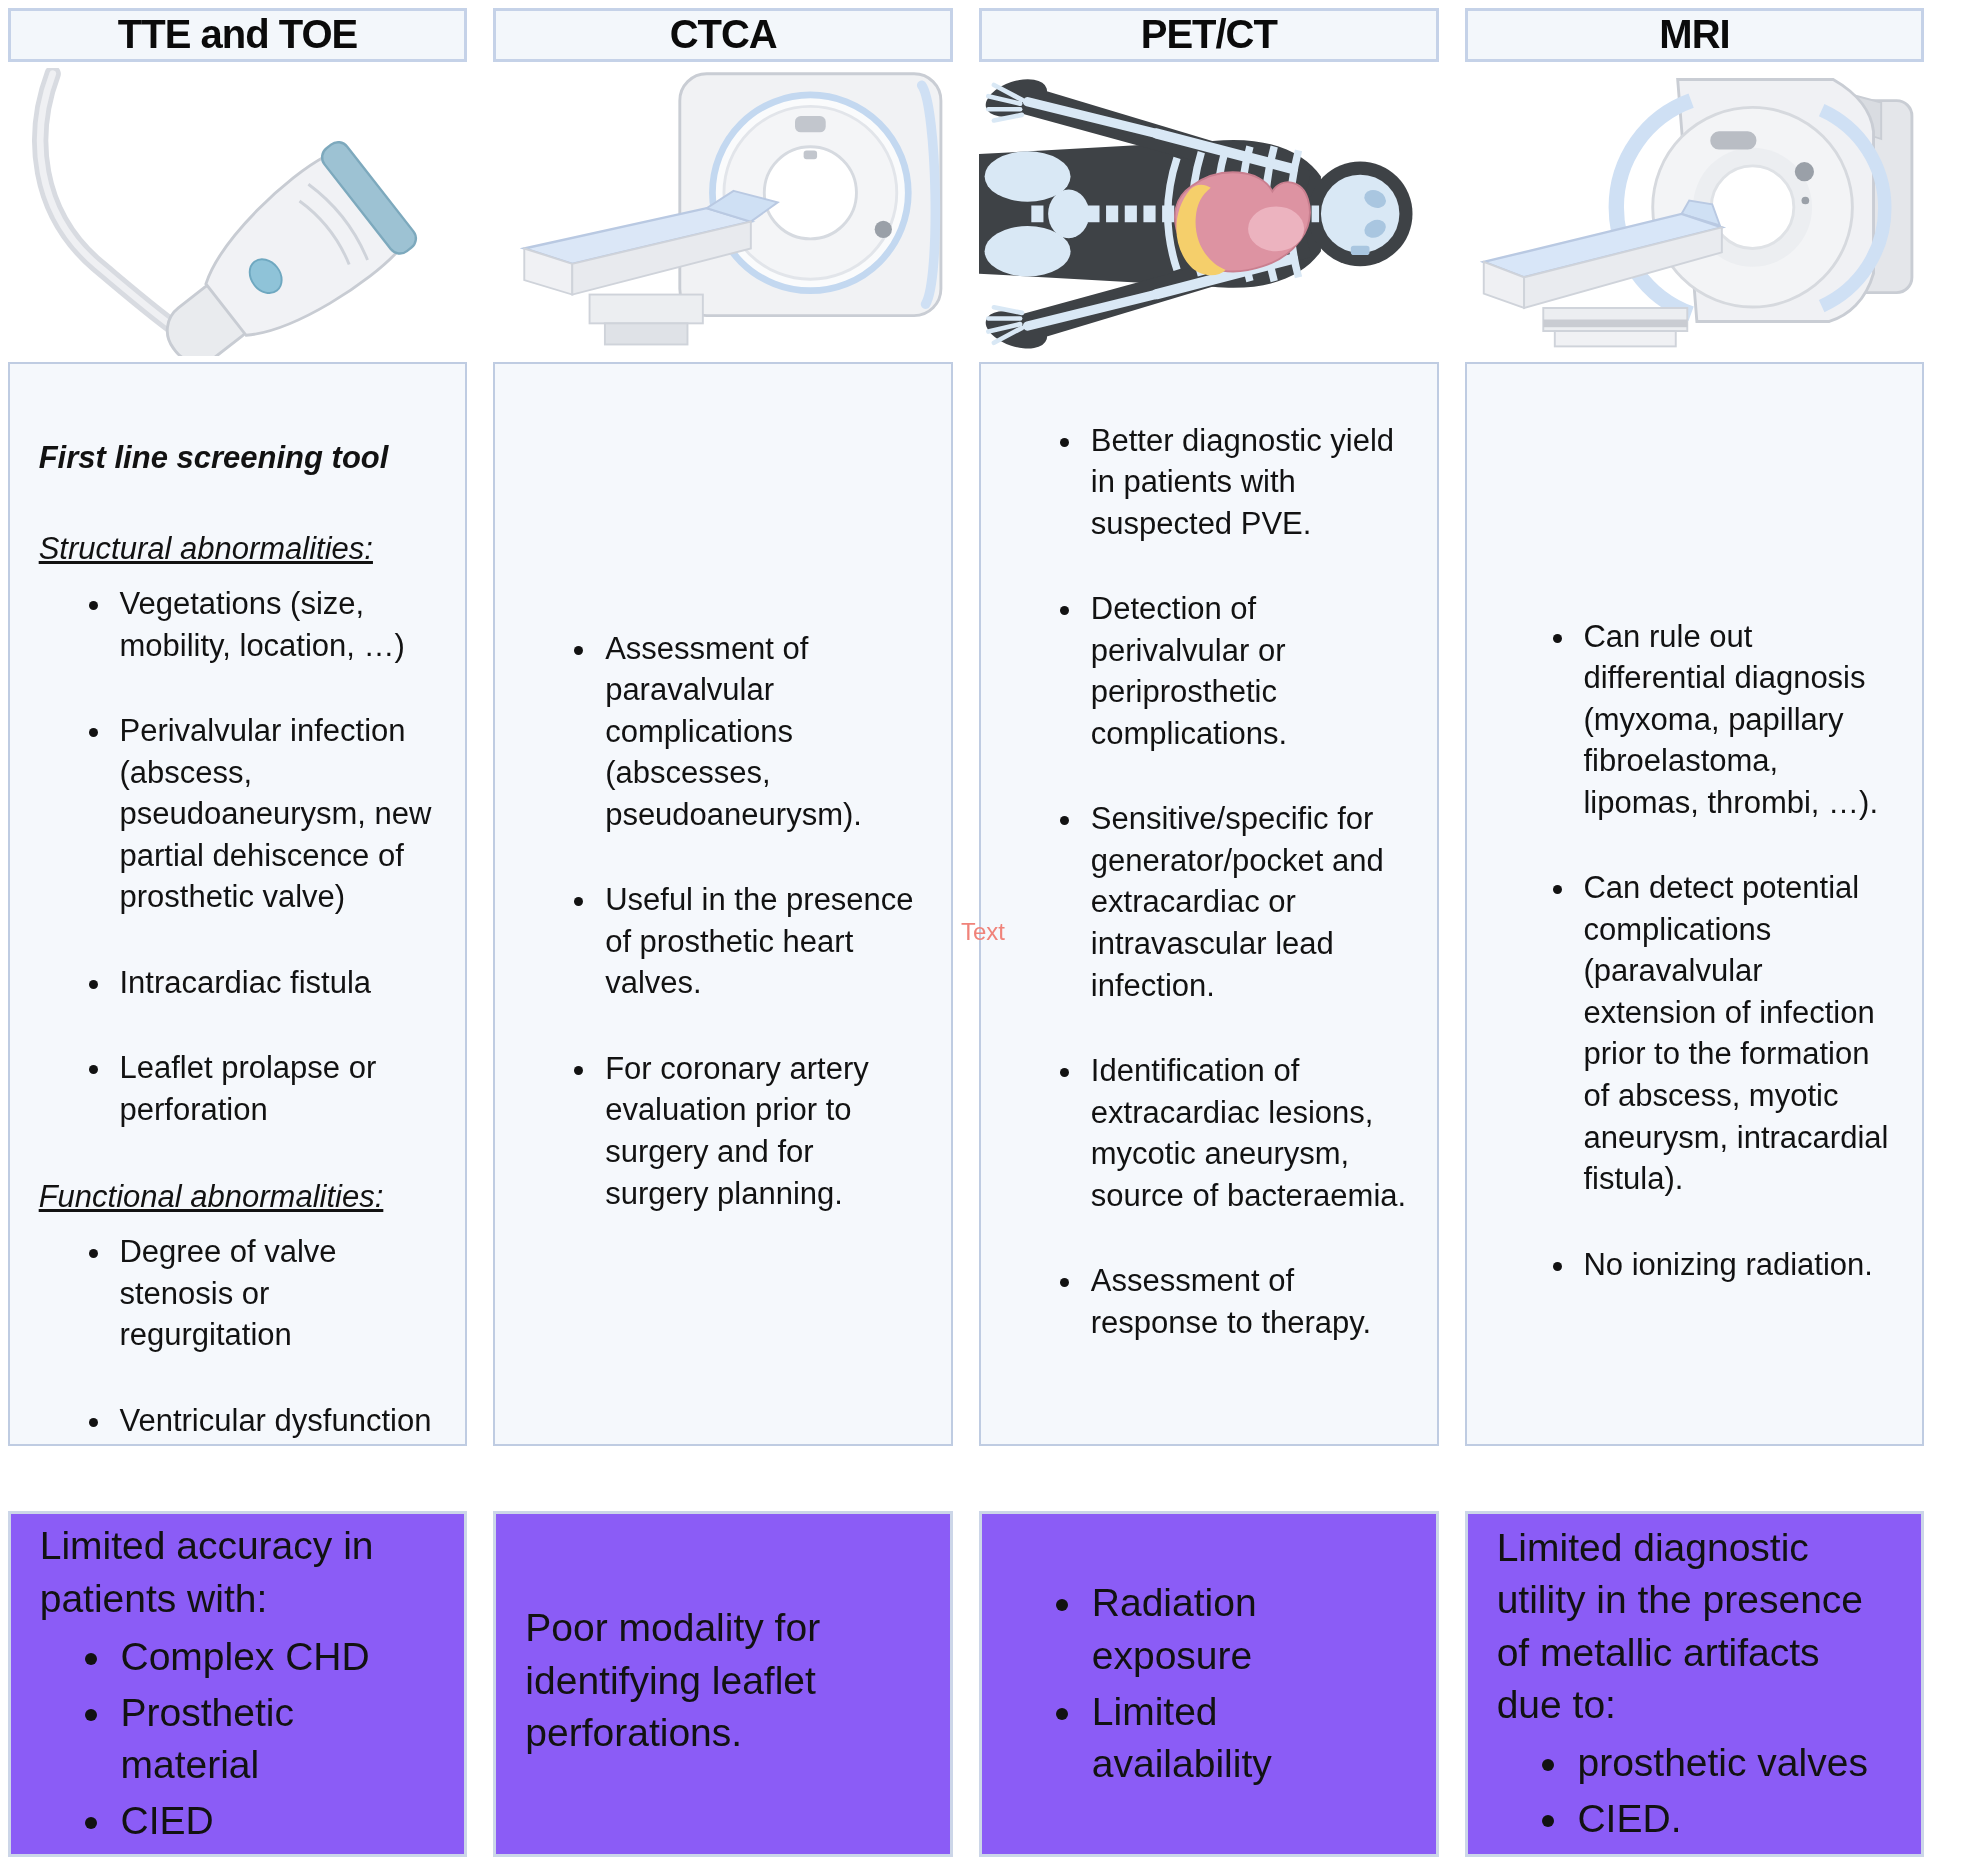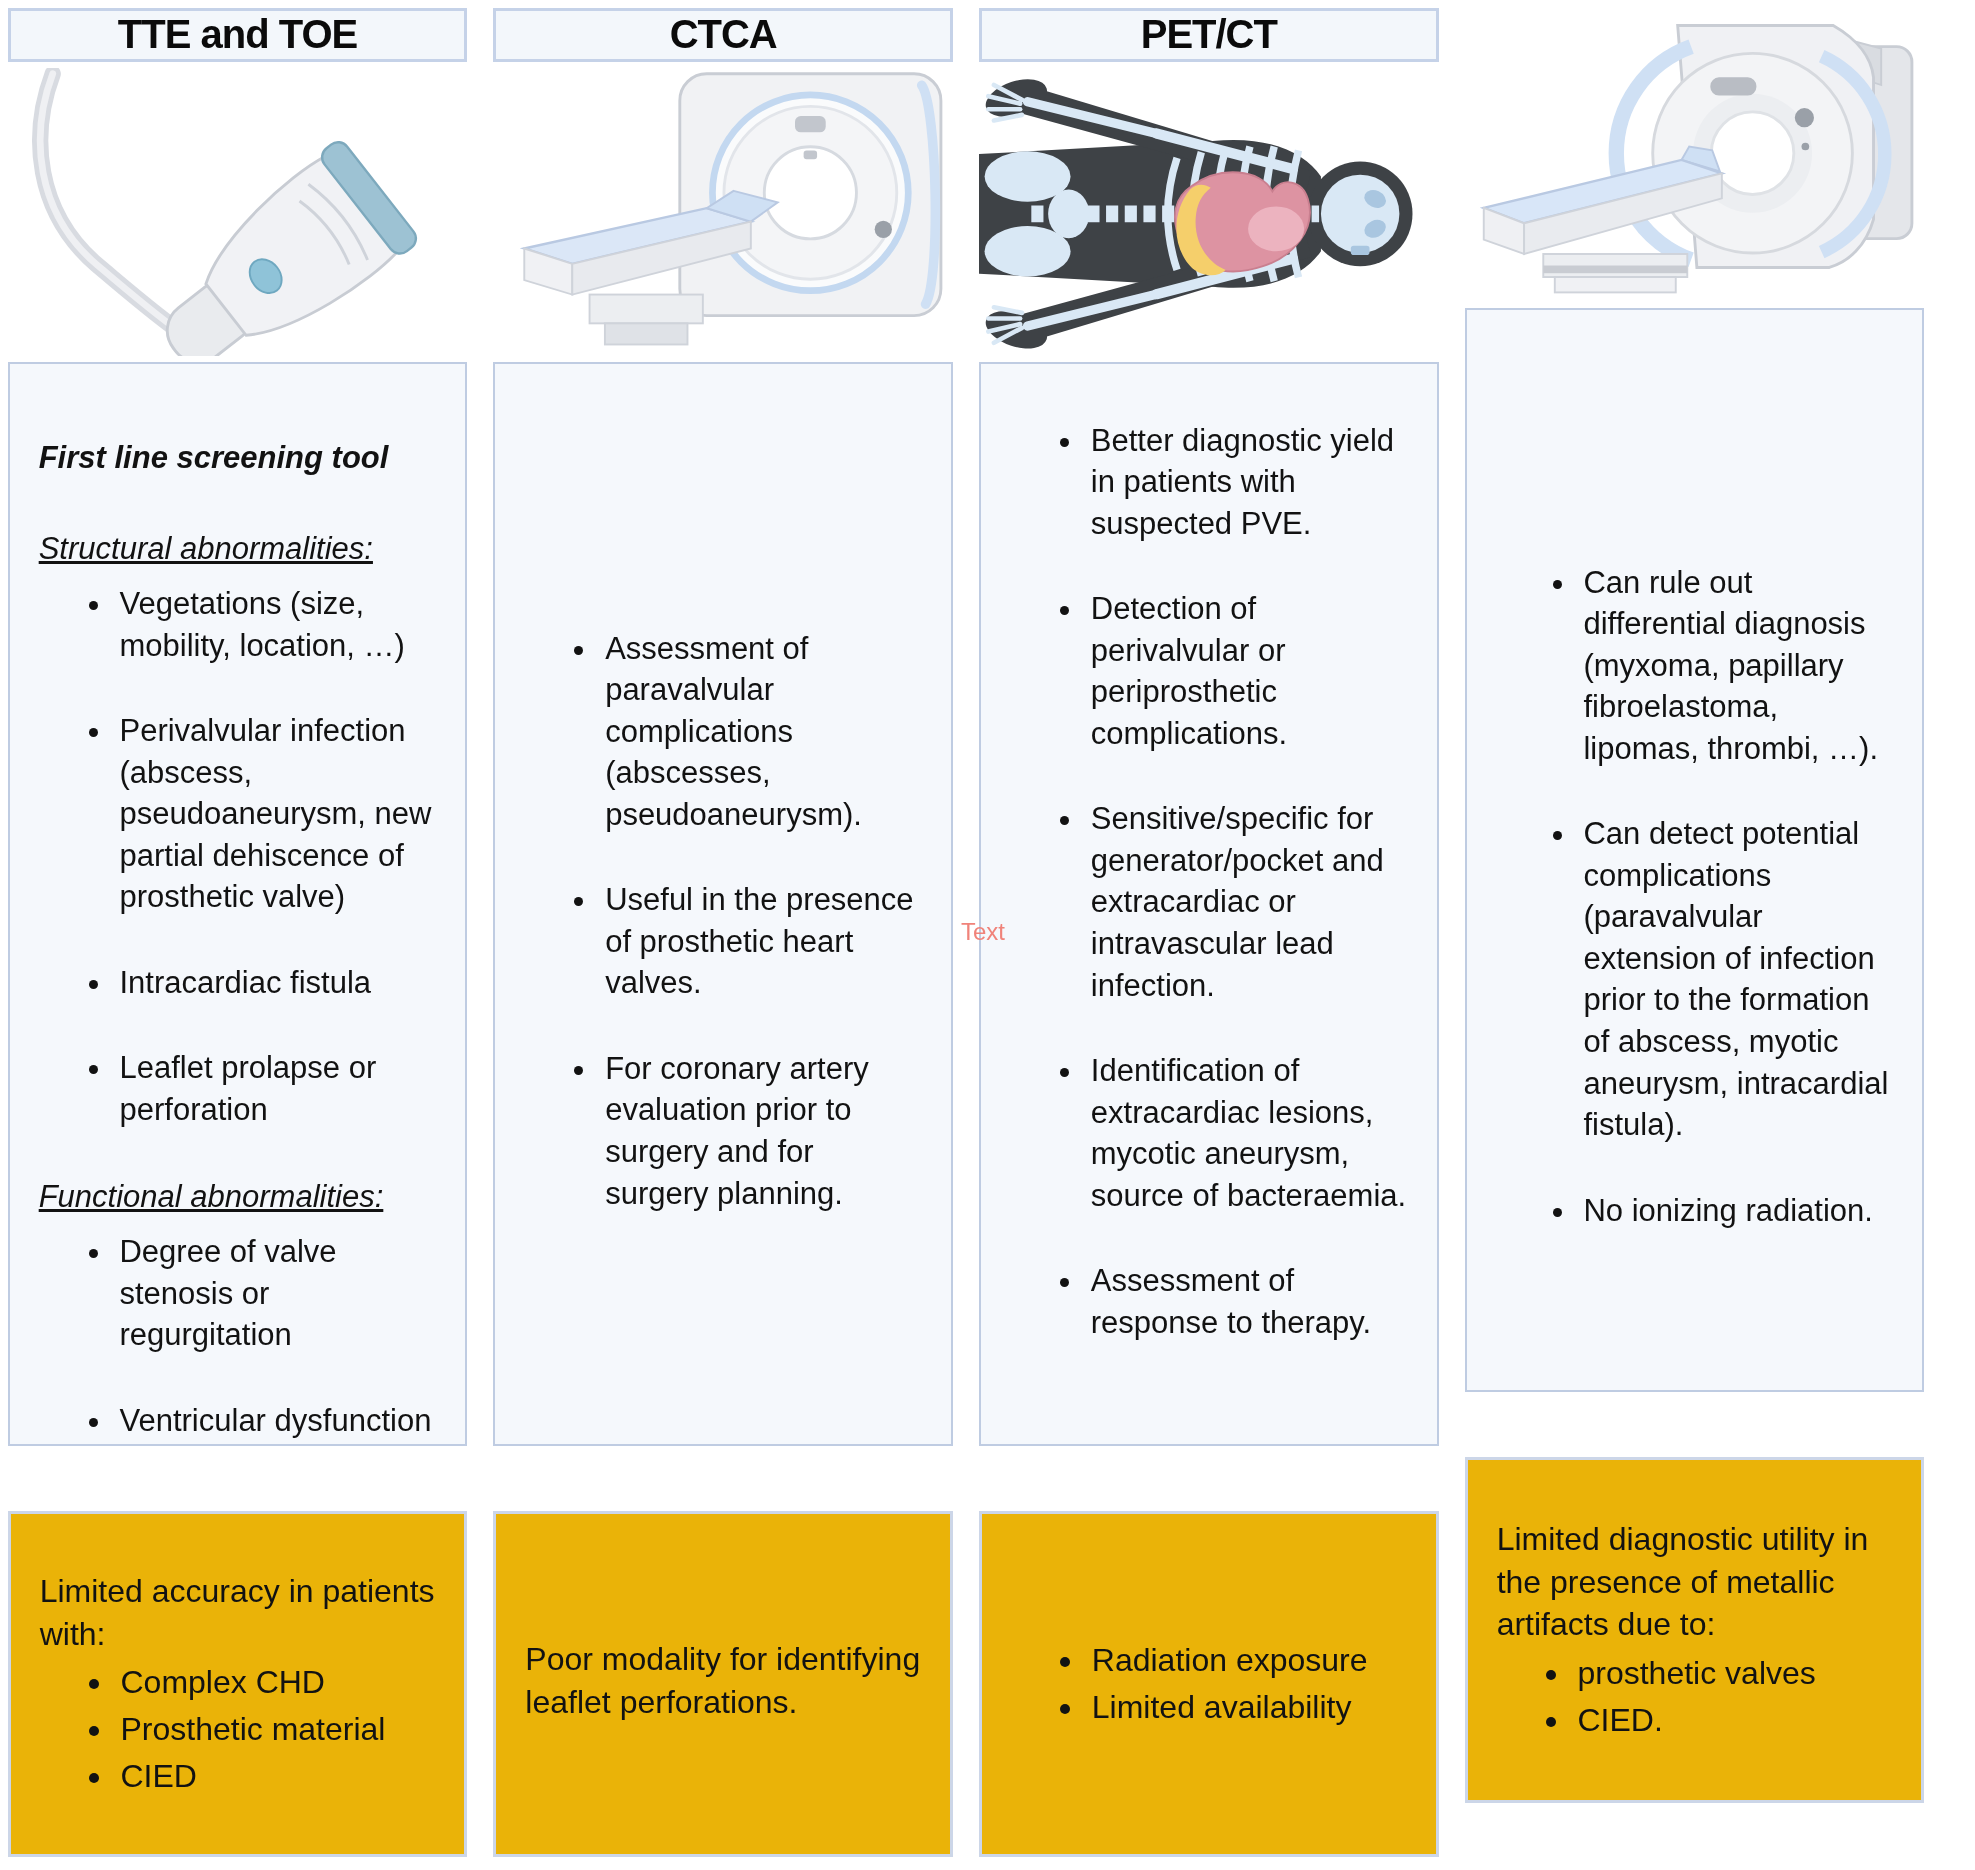--- a/index.html
+++ b/index.html
@@ -48,25 +48,25 @@
   .infobox.pad-c4{padding-top:252px;padding-left:36px;}
   .intro{font-weight:700;font-style:italic;margin:8px 0 50px 0;}
   .subhead{font-style:italic;text-decoration:underline;margin:46px 0 13.4px 0;}
   ul.blt{margin:0;padding:0 0 0 75px;list-style:disc;}
   ul.blt li{padding-left:5.8px;}
   ul.blt.spaced li + li{margin-top:44px;}
   ul.blt.tight li + li{margin-top:3.8px;}
   .limitbox{
     margin-top:65px;
     height:346px;flex:0 0 346px;
-    background:#eab308;
+    background:#8b5cf6;
     border:3.8px solid #ccd6e8;
     box-sizing:border-box;
     padding:45px 29px;
-    font-size:32px;line-height:1.34;
+    font-size:39px;line-height:1.34;
     display:flex;flex-direction:column;justify-content:center;
   }
   .limit-lead{margin:0 0 5.8px 0;}
   .stray-label{
     position:absolute;left:961px;top:918px;
     font-size:24px;color:#f0837a;
   }
 </style>
 </head>
 <body>
@@ -214,20 +214,23 @@
       </div>
       <div class="limitbox">
         <ul class="blt tight">
           <li>Radiation exposure</li>
           <li>Limited availability</li>
         </ul>
       </div>
     </div>
 
     <div class="col">
+      <div class="hdr">
+        <span>MRI</span>
+      </div>
       <div class="illus">
         <svg width="452" height="288" viewBox="0 0 470 300">
           <rect x="380" y="34" width="82" height="200" rx="16" fill="#e4e6ea" stroke="#c9cdd4" stroke-width="3"></rect>
           <polygon points="340,12 430,36 430,74 340,44" fill="#d9dce1" stroke="#c9cdd4" stroke-width="2"></polygon>
           <path d="M218,12 L380,12 C408,28 420,48 422,66 L422,214 C414,242 396,258 376,264 L238,264 Z" fill="#f0f1f4" stroke="#c9cdd4" stroke-width="3"></path>
           <path d="M232,34 A118,118 0 0 0 232,256" fill="none" stroke="#cfe0f4" stroke-width="16"></path>
           <path d="M368,44 A112,112 0 0 1 368,248" fill="none" stroke="#cfe0f4" stroke-width="14"></path>
           <circle cx="296" cy="145" r="104" fill="#f3f4f6" stroke="#d6d9de" stroke-width="3"></circle>
           <circle cx="296" cy="145" r="62" fill="#eceef1"></circle>
           <circle cx="296" cy="145" r="43" fill="#ffffff" stroke="#dfe2e6" stroke-width="3"></circle>

